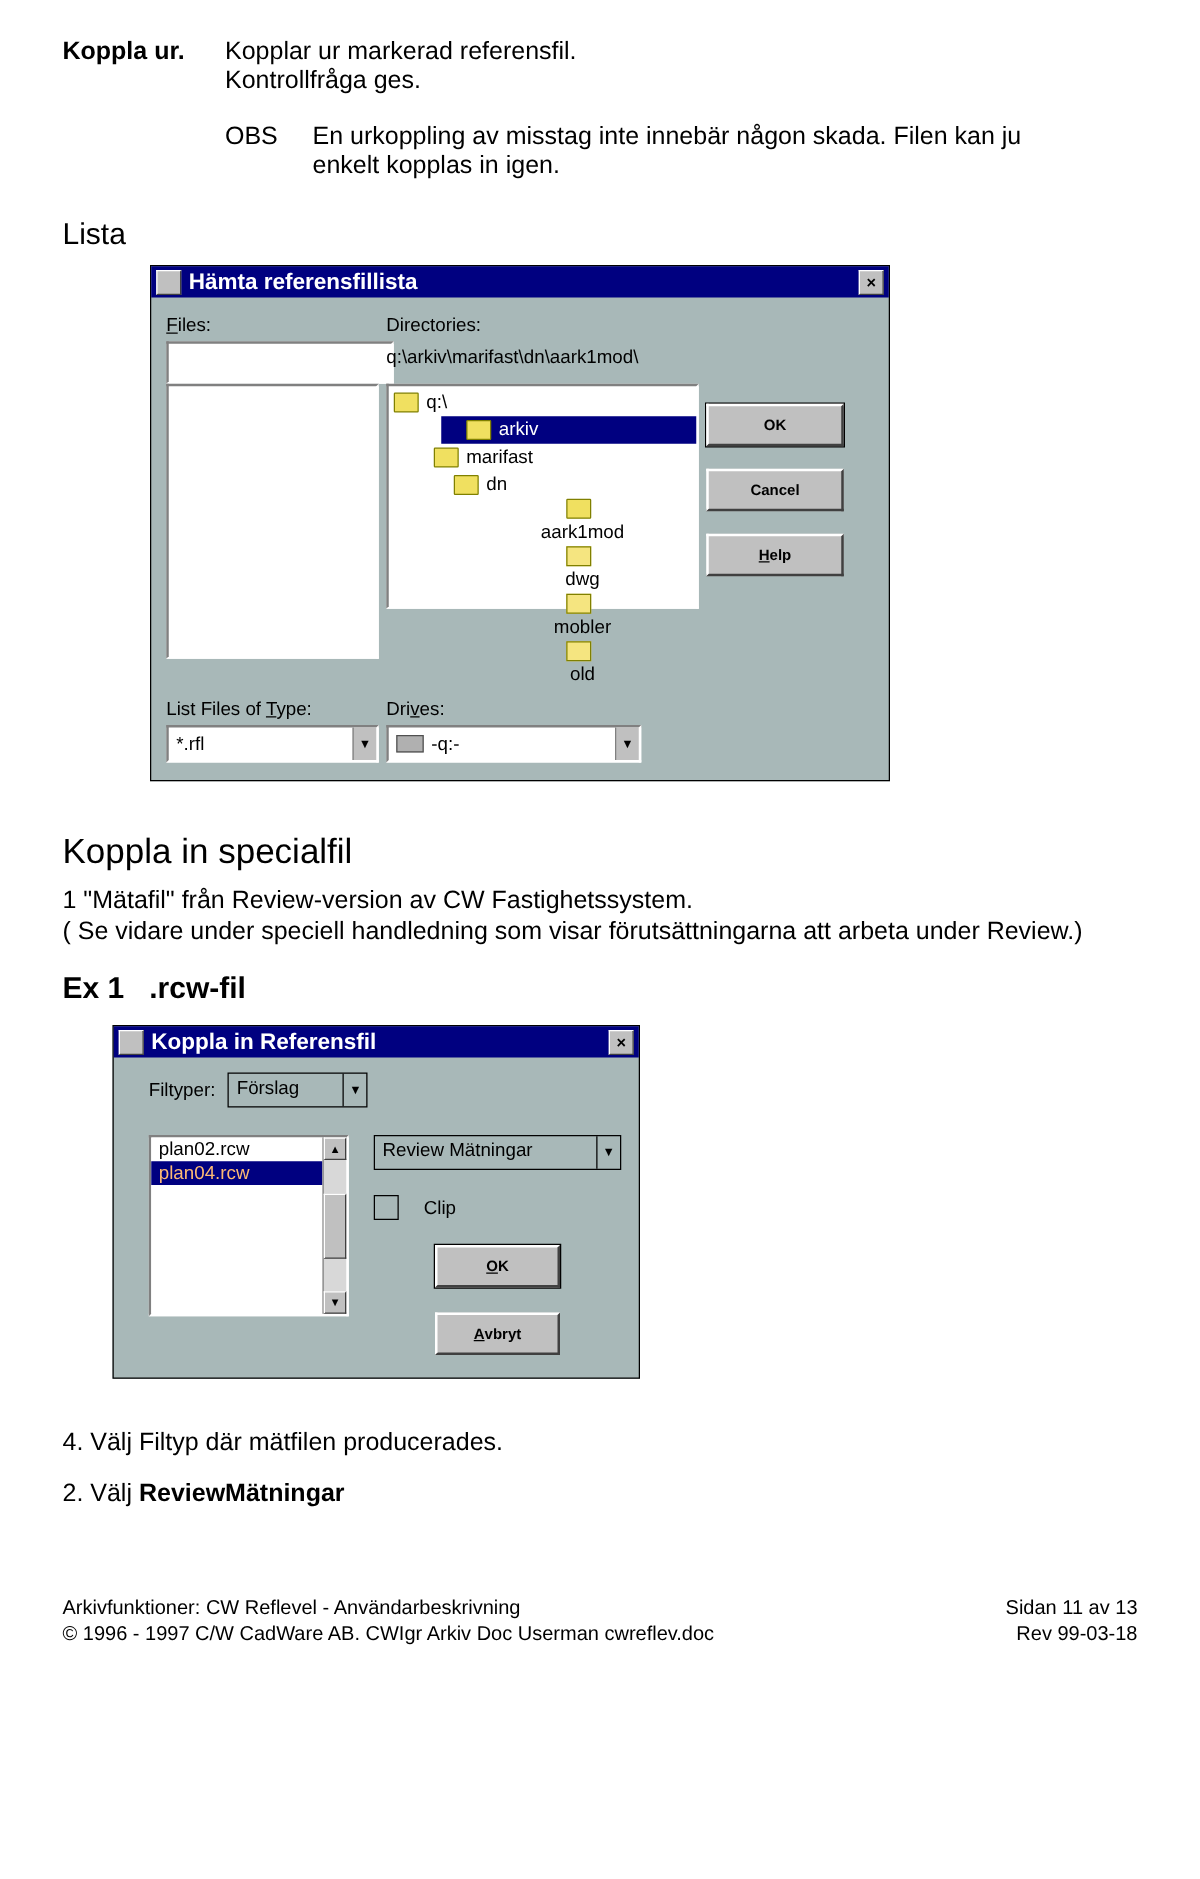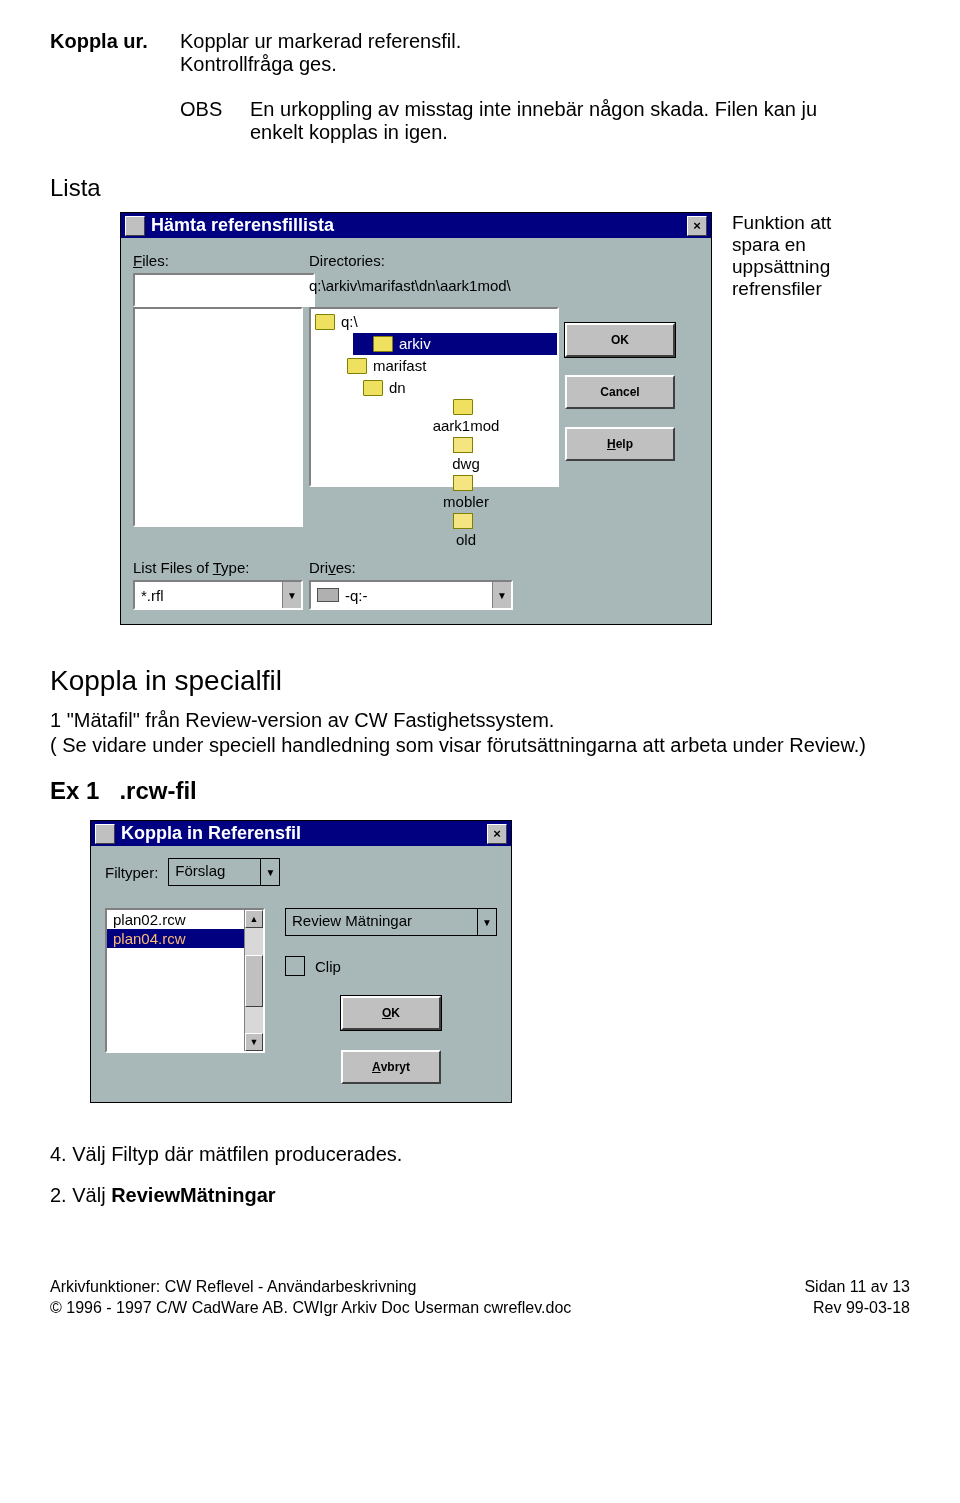--- a/index.html
+++ b/index.html
@@ -238,21 +238,21 @@
   
   .dialog2 {
     width: 420px;
     background: #a8b8b8;
     border: 1px solid #000;
     font-family: "MS Sans Serif", Tahoma, sans-serif;
     font-size: 15px;
     margin-left: 40px;
   }
   .d2-body {
-    padding: 12px 14px 18px 14px;
+    padding: 12px 14px 18px 28px;
   }
   .d2-top {
     display: flex;
     align-items: center;
     gap: 10px;
     margin-bottom: 22px;
   }
   .d2-main {
     display: flex;
     gap: 20px;
@@ -305,21 +305,21 @@
   }
   .select-display .sel-arrow {
     width: 18px;
     border-left: 1px solid #000;
     display: flex; align-items: center; justify-content: center;
     font-size: 10px;
   }
   .checkbox-row {
     display: flex;
     align-items: center;
-    gap: 10px;
+    gap: 20px;
   }
   .checkbox {
     width: 18px; height: 18px;
     border: 1px solid #000;
     background: #a8b8b8;
   }
   .d2-btn {
     width: 100px;
     align-self: center;
   }
@@ -452,21 +452,20 @@
                 <span class="drive-ico"></span>
                 <span>-q:-</span>
               </div>
               <div class="combo-btn">▼</div>
             </div>
           </div>
         </div>
       </div>
     </div>
 
-    <div class="caption-col">Funktion att spara en uppsättning refrensfiler</div>
   </div>
 
   <div class="subheading">Koppla in specialfil</div>
   <div style="margin-bottom:2px">1 "Mätafil" från Review-version av CW Fastighetssystem.</div>
   <div>( Se vidare under speciell handledning som visar förutsättningarna att arbeta under Review.)</div>
 
   <div class="ex-heading">
     <span>Ex 1</span>&nbsp;&nbsp;&nbsp;<span>.rcw-fil</span>
   </div>
 

